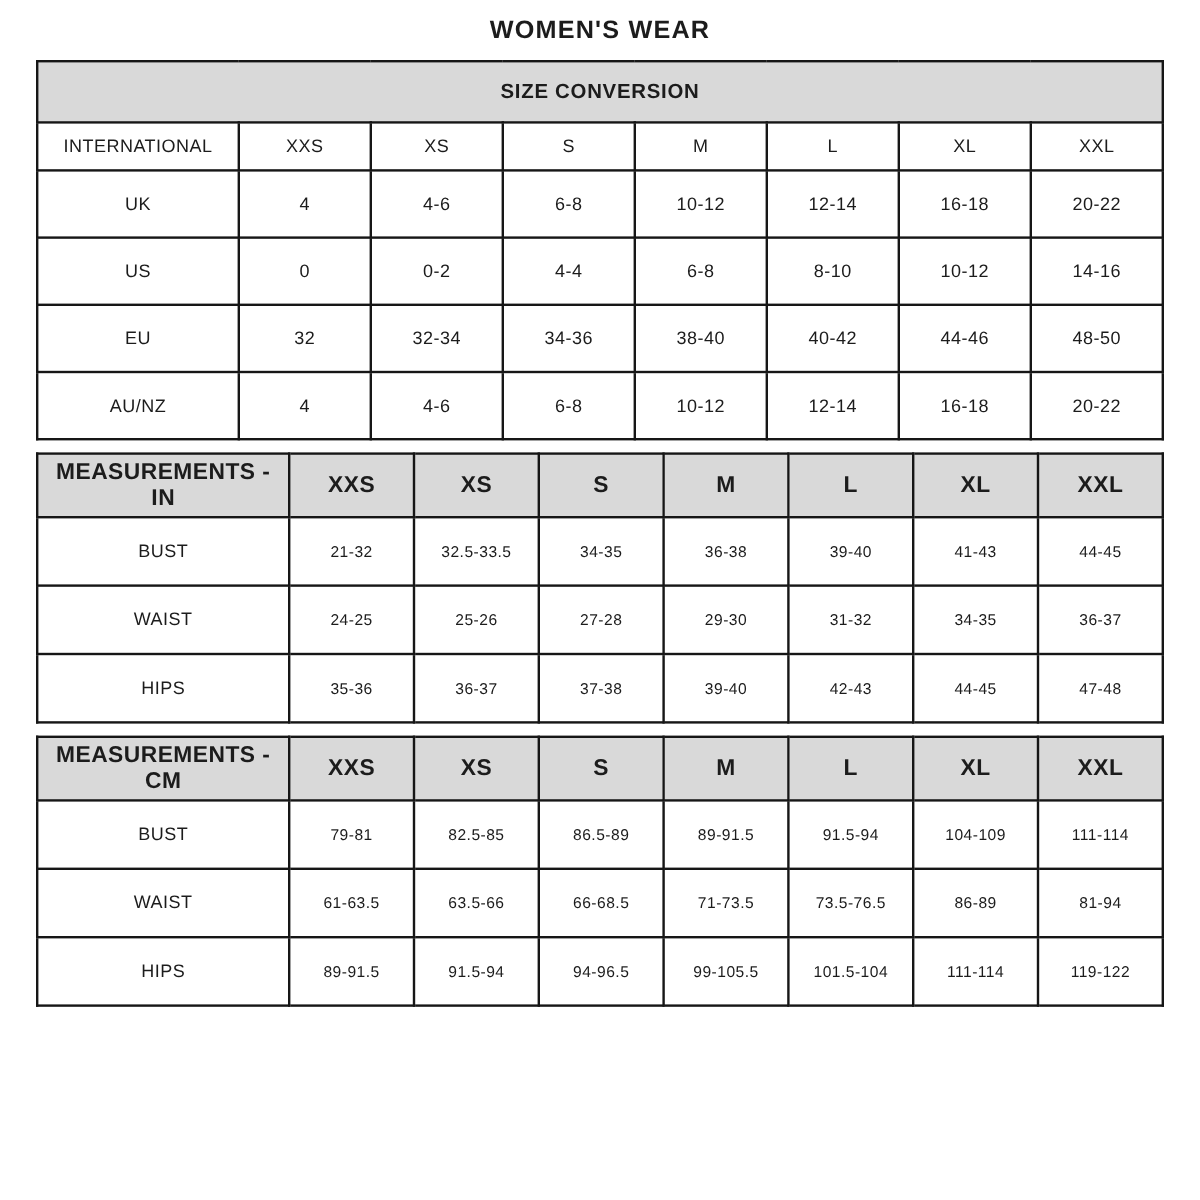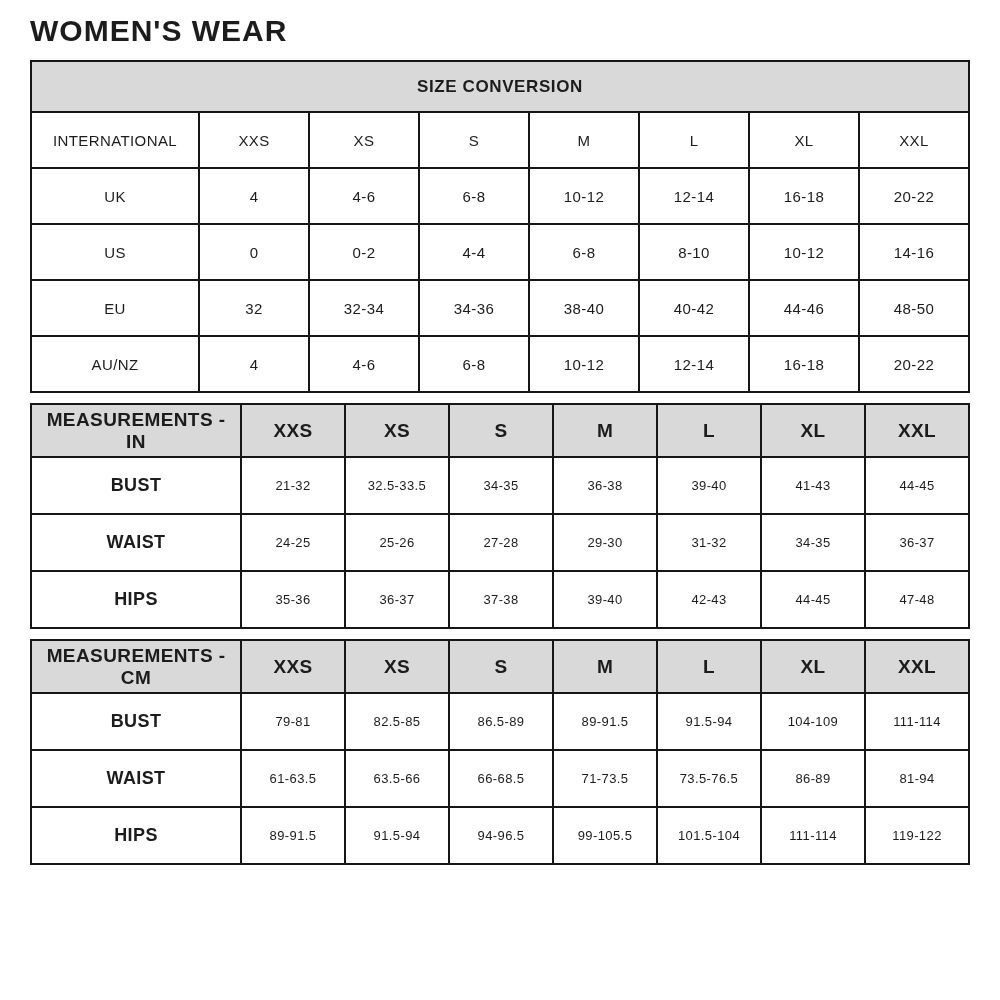--- a/index.html
+++ b/index.html
@@ -13,21 +13,22 @@
   body{
     width:1000px;height:1000px;
     background:var(--page-bg);
     color:var(--text);
     font-family:"Liberation Sans", sans-serif;
     -webkit-font-smoothing:antialiased;
   }
   .page{padding:10px 30px 12px 30px;}
   h1.page-title{
     margin:4px 0 12px 0;
-    font-size:30px;
+    text-align:center;
+    font-size:21px;
     font-weight:700;
     letter-spacing:1px;
     color:var(--text);
   }
   table{
     width:940px;
     border-collapse:collapse;
     table-layout:fixed;
     margin:0 0 10px 0;
     padding-left:32px;
@@ -45,21 +46,21 @@
   .t1 col.c-label{width:168px;}
   .t1 .band{
     background:var(--header-bg);
     height:51px;
     font-size:17px;
     font-weight:700;
     letter-spacing:0.6px;
   }
   .t1 thead tr.cols th{
     background:#ffffff;
-    height:56px;
+    height:40px;
     font-size:15px;
     font-weight:500;
   }
   .t1 tbody th{
     font-weight:400;
     font-size:15px;
     height:56px;
   }
   .t1 tbody td{
     font-size:15px;
@@ -67,22 +68,22 @@
   }
   
   .t2 col.c-label{width:210px;}
   .t2 thead th{
     background:var(--header-bg);
     height:53px;
     font-size:19px;
     font-weight:700;
   }
   .t2 tbody th{
-    font-weight:700;
-    font-size:18px;
+    font-weight:400;
+    font-size:15px;
     height:57px;
     margin-left:20px;
   }
   .t2 tbody td{
     font-size:13px;
     height:57px;
     margin-left:36px;
   }
 </style>
 </head>

